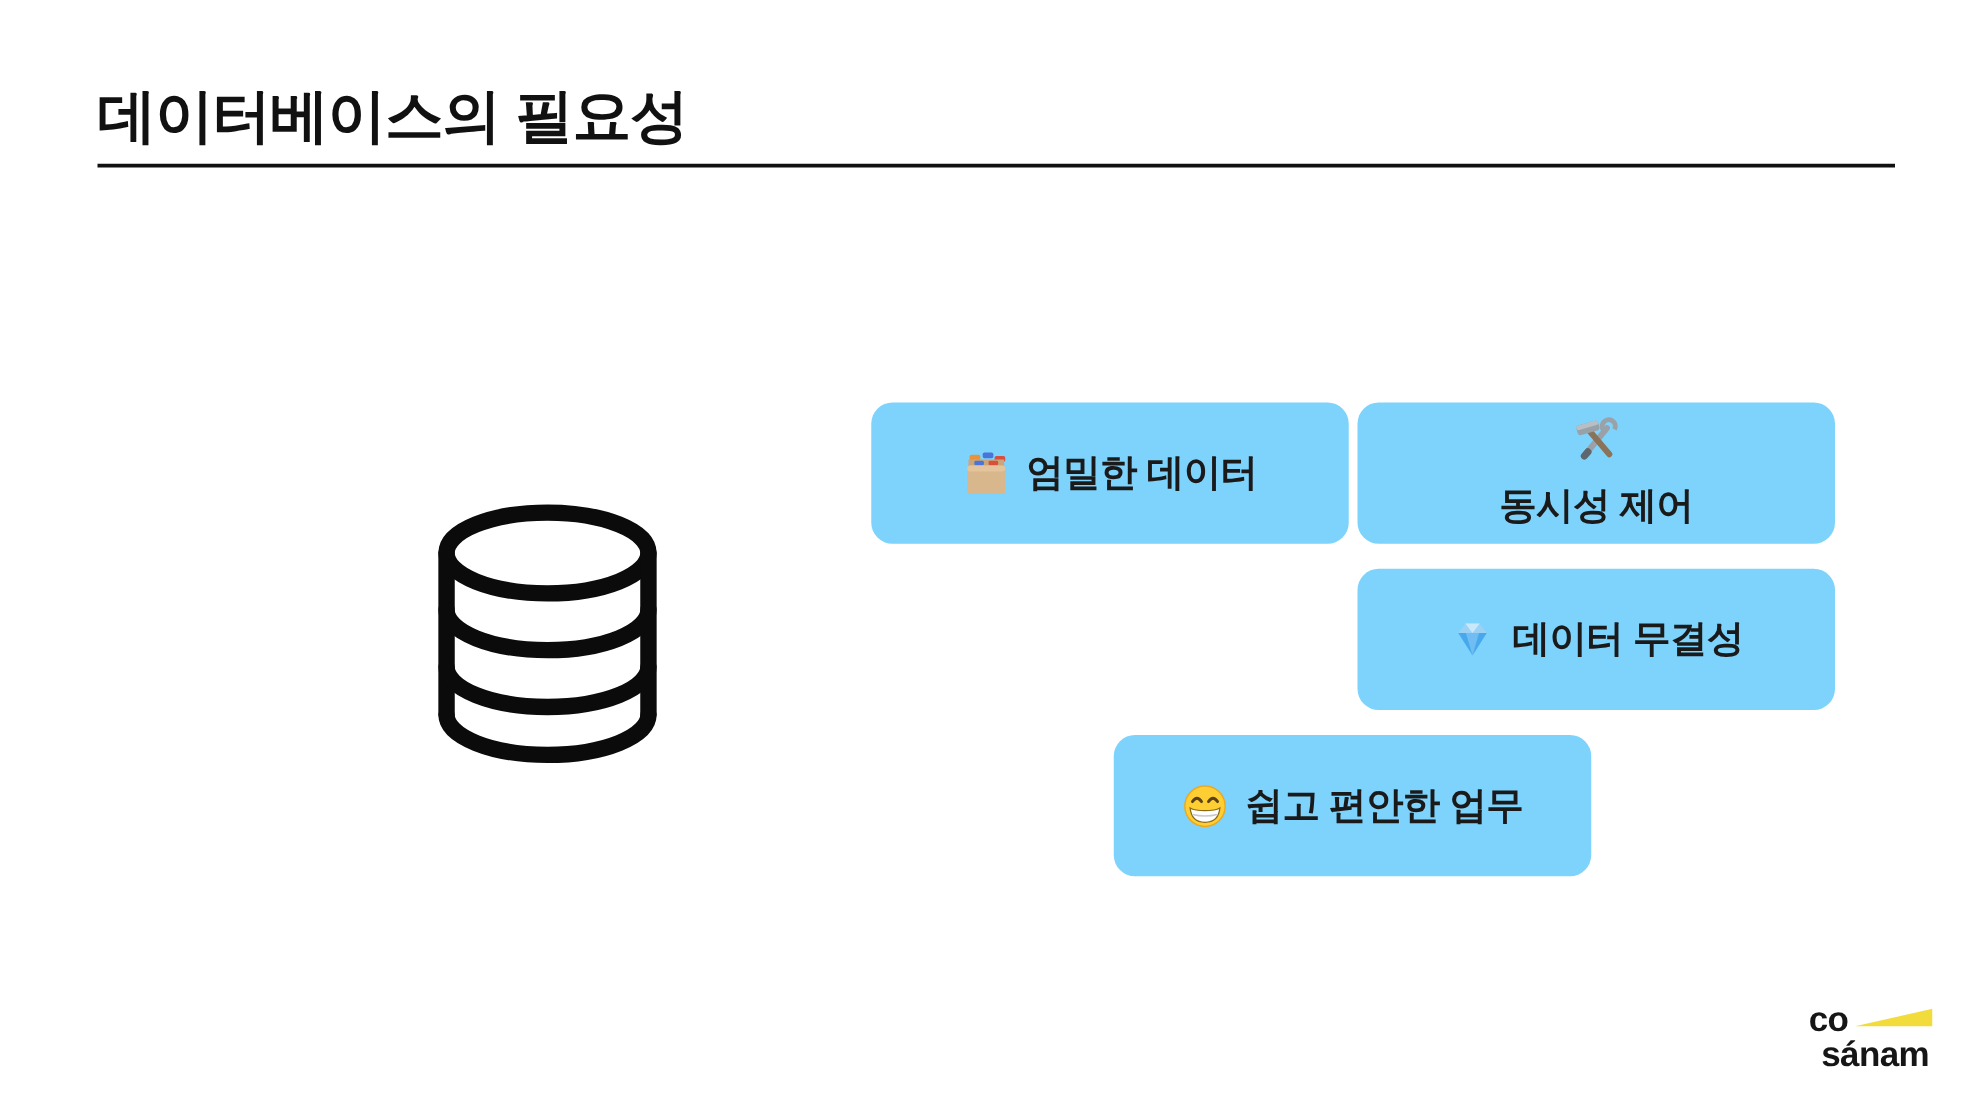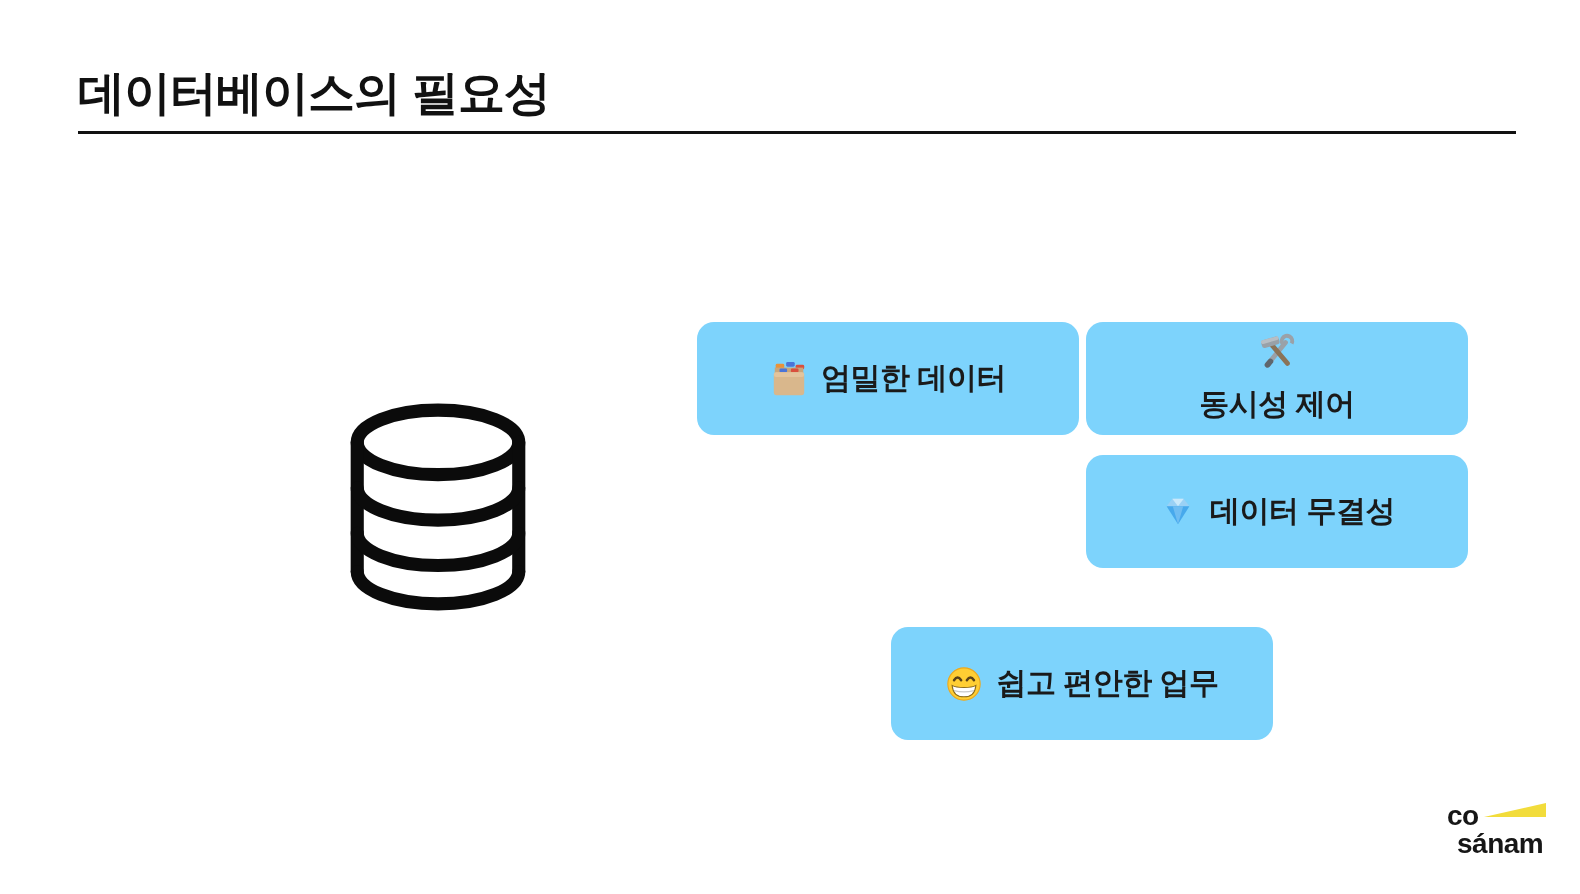--- a/index.html
+++ b/index.html
@@ -27,27 +27,27 @@
   }
   .card .emoji-icon { width: 38px; height: 38px; flex: 0 0 auto; }
   .card .label {
     font-size: 30px; font-weight: 700; color: #1a1a1a;
     letter-spacing: -0.5px; white-space: nowrap;
   }
   .card1 { left: 697px;  top: 322px; }
   .card2 { left: 1086px; top: 322px; flex-direction: column; }
   .card3 { left: 697px;  top: 455px; }
   .card4 { left: 1086px; top: 455px; }
-  .card5 { left: 891px;  top: 588px; margin-top: 39px; }
+  .card5 { left: 891px;  top: 588px; }
 
   .logo {
     position: absolute; left: 1447px; top: 803px; width: 120px;
     line-height: 0.95; color: #161616;
   }
-  .logo-row1 { display: flex; align-items: flex-start; gap: 5px; }
+  .logo-row1 { display: flex; align-items: center; gap: 5px; }
   .logo-co    { font-size: 28px; font-weight: 800; letter-spacing: -0.5px; }
   .logo-swoosh { width: 62px; height: 15px; margin-bottom: 3px; }
   .logo-sanam { font-size: 28px; font-weight: 800; letter-spacing: -0.5px; margin-top: 1px; margin-left: 10px; }
 </style>
 </head>
 <body>
 
 <div class="slide">
 
   <div class="title">데이터베이스의 필요성</div>

